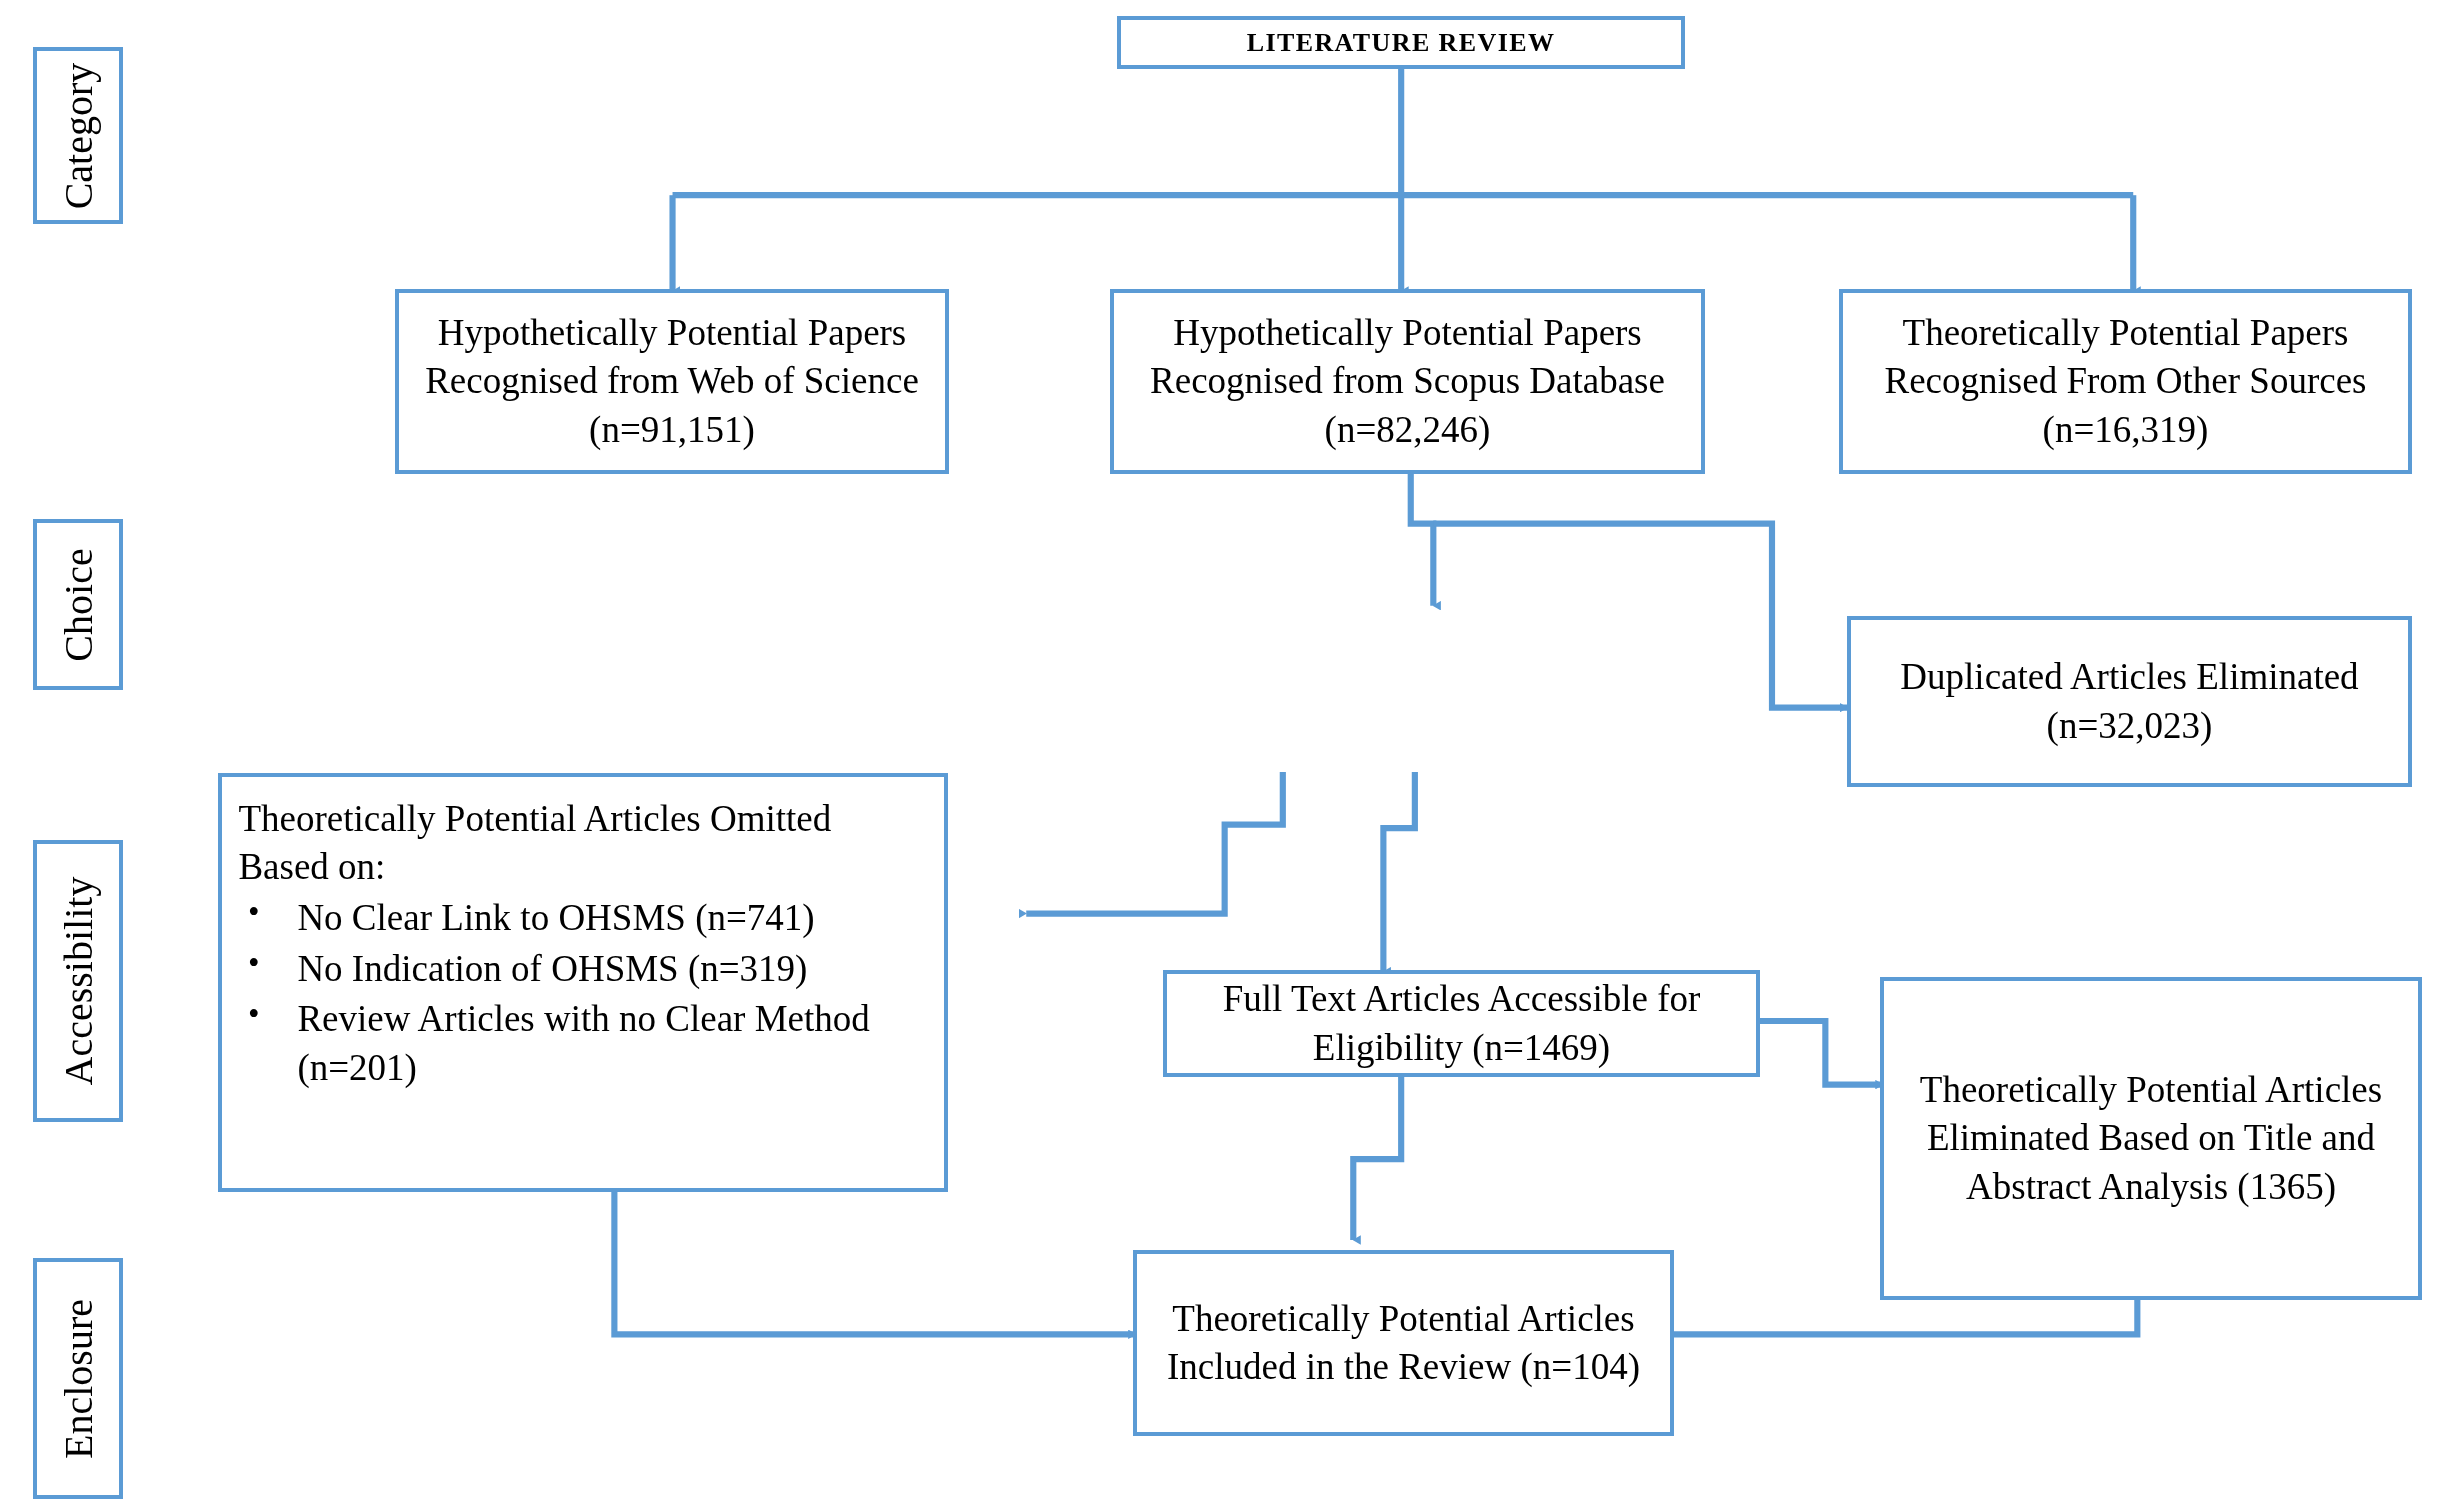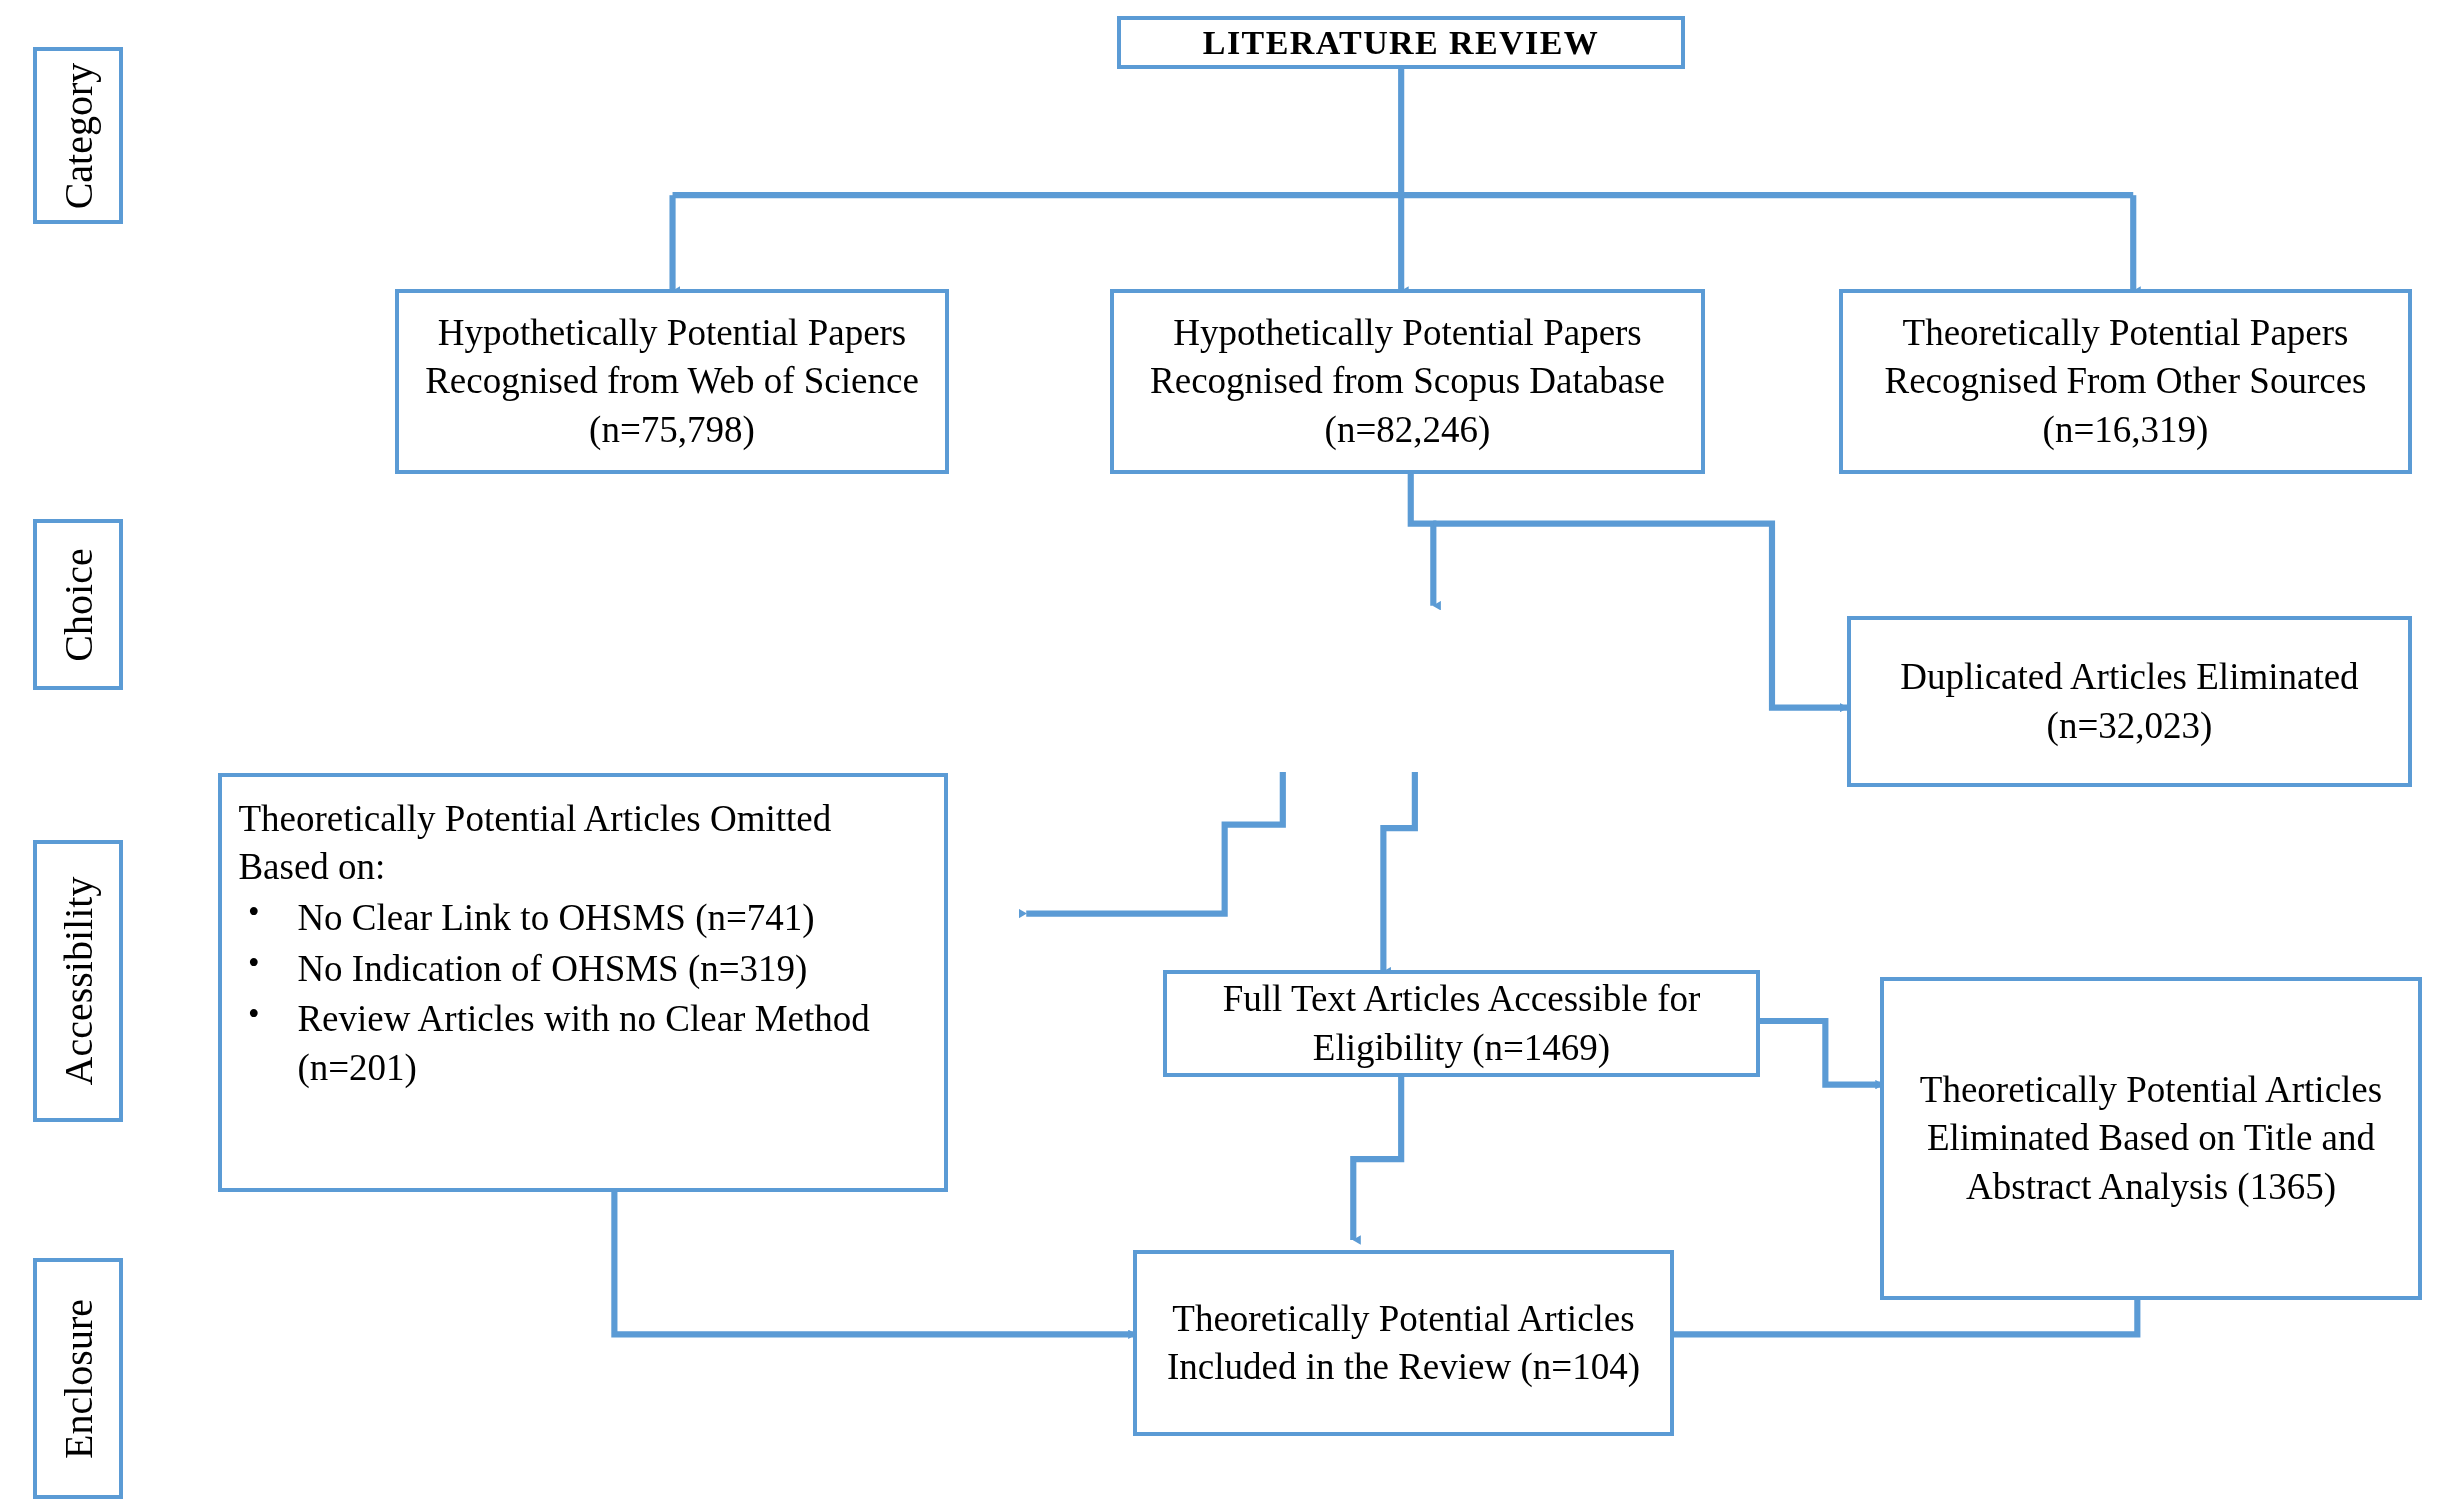--- a/index.html
+++ b/index.html
@@ -29,21 +29,21 @@
     line-height: 1.30;
     font-size: 37px;
     padding: 4.1px 12.3px;
     z-index: 5;
   }
   .node .txt { display: block; width: 100%; }
 
   #title-node {
     font-weight: bold;
     letter-spacing: 1.4px;
-    font-size: 34px;
+    font-size: 26px;
     padding: 2.7px 16.4px;
   }
 
   
   #omitted-node {
     display: block;
     text-align: left;
     padding: 18px 20.5px 18px 16.4px;
     font-size: 37px;
   }
@@ -158,21 +158,21 @@
 
   <div class="phase" style="left:33px; top:1258px; width:90px; height:241px;">
     <span class="plabel">Enclosure</span>
   </div>
 
   <div class="node" id="title-node" style="left:1117px; top:16.4px; width:568px; height:53px;">
     <span class="txt">LITERATURE  REVIEW</span>
   </div>
 
   <div class="node" style="left:395px; top:289px; width:554px; height:185px;">
-    <span class="txt">Hypothetically Potential Papers Recognised from Web of Science (n=75,798)</span>
+    <span class="txt">Hypothetically Potential Papers Recognised from Web of Science (n=91,151)</span>
   </div>
 
   <div class="node" style="left:1110px; top:289px; width:595px; height:185px;">
     <span class="txt">Hypothetically Potential Papers Recognised from Scopus Database (n=82,246)</span>
   </div>
 
   <div class="node" style="left:1839px; top:289px; width:573px; height:185px;">
     <span class="txt">Theoretically Potential Papers Recognised From Other Sources (n=16,319)</span>
   </div>
 

